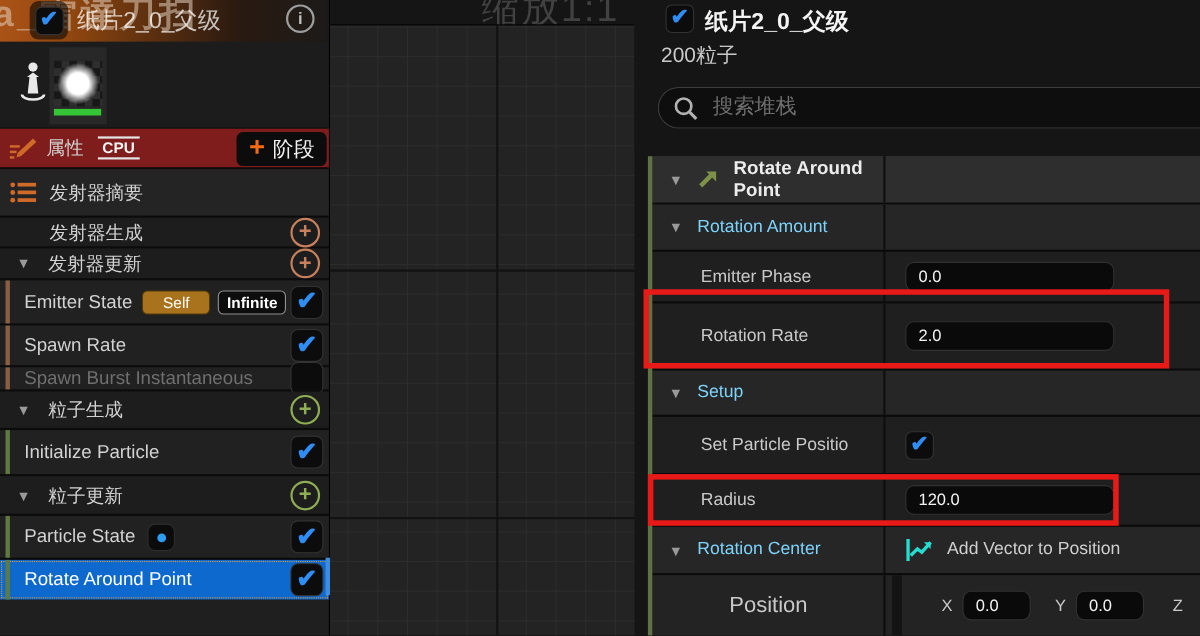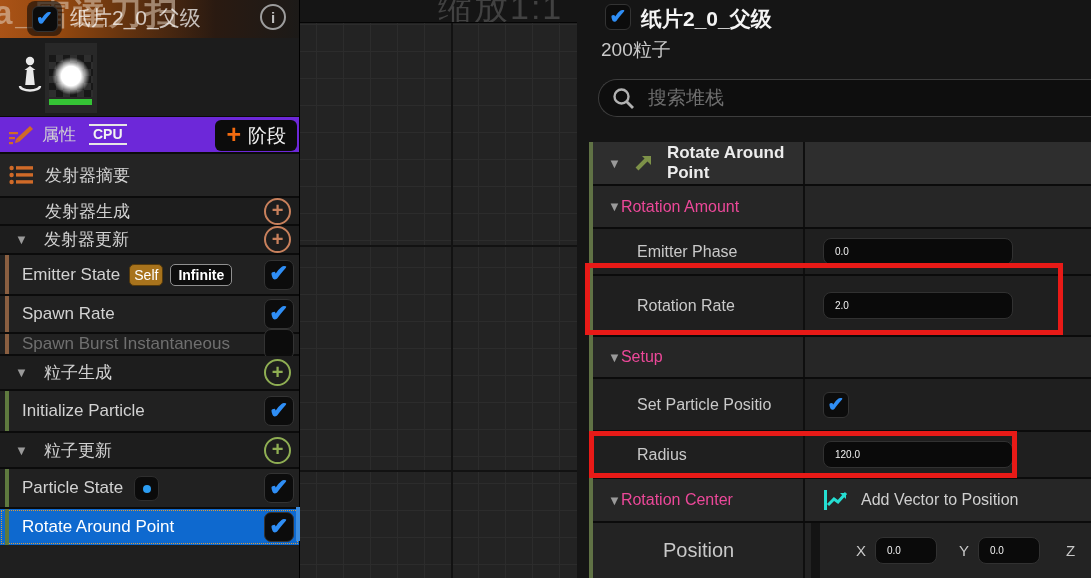--- a/index.html
+++ b/index.html
@@ -44,21 +44,21 @@
   .thumb-img{position:absolute;left:4px;top:12px;width:44px;height:42px;
     background:
       radial-gradient(circle at 50% 50%, #ffffff 0 32%, rgba(255,255,255,0) 62%),
       repeating-conic-gradient(#2e2e2e 0% 25%, #181818 0% 50%);
     background-size:100% 100%,14px 14px;}
   .thumb-green{position:absolute;left:4px;top:56px;width:43px;height:6px;background:#35c435;}
 
   .lrow{position:relative;display:flex;align-items:center;border-bottom:2px solid #0b0b0b;
     background:#212121;}
   .lrow .txt{font-size:17px;color:#d2d2d2;}
-  .prow{height:37px;background:#6d28d9;}
+  .prow{height:37px;background:#7f1d1d;}
   .cpu{margin-left:13px;padding:0 4px;font-size:14px;font-weight:bold;color:#f3f3f3;
     border-top:2px solid #e6e6e6;border-bottom:2px solid #e6e6e6;line-height:17px;}
   .stage-btn{position:absolute;right:2px;top:3px;height:31px;background:#0c0c0c;border-radius:6px;
     display:flex;align-items:center;gap:7px;padding:0 11px;}
   .stage-plus{color:#f36b10;font-size:25px;font-weight:bold;line-height:1;margin-top:-3px;}
   .stage-txt{color:#f2f2f2;font-size:19px;}
 
   .sumrow{height:44px;background:#242424;}
   .grow{padding-left:45px;}
   .tri{color:#9a9a9a;font-size:13px;margin:0 0 0 15px;}
@@ -67,21 +67,21 @@
     border:2px solid;display:flex;align-items:center;justify-content:center;
     font-size:20px;font-weight:bold;line-height:1;padding-bottom:2px;}
   .salmon{color:#c8805c;border-color:#c8805c;}
   .greenc{color:#8fae53;border-color:#8fae53;}
 
   .mrow{padding-left:22px;}
   .accent{position:absolute;left:5px;top:0px;bottom:0px;width:4px;}
   .accent-brown{background:#8a5f41;}
   .accent-green{background:#5f7a3f;}
   .badge-self{margin-left:9px;background:#a8731c;border:1px solid #553a0c;color:#fff;
-    font-size:14px;padding:2px 4px;border-radius:5px;}
+    font-size:14px;padding:2px 18px;border-radius:5px;}
   .badge-inf{margin-left:7px;background:#0d0d0d;border:1px solid #909090;color:#fff;
     font-size:14px;padding:2px 7px;border-radius:5px;font-weight:bold;}
   .ps-badge{position:relative;width:25px;height:25px;margin-left:11px;background:#0b0b0b;
     border:1px solid #2e2e2e;border-radius:7px;}
   .ps-dot{position:absolute;left:8px;top:8px;width:8px;height:8px;border-radius:50%;background:#2c9df2;}
 
   .cb{width:30px;height:30px;background:#0c0c0c;border:1px solid #333;border-radius:7px;
     display:flex;align-items:center;justify-content:center;flex:none;}
   .cb-sm{width:26px;height:26px;border-radius:6px;}
   .cb-right{position:absolute;right:5px;}
@@ -106,26 +106,26 @@
   .search input::placeholder{color:#6e6e6e;}
 
   .stack{position:absolute;left:16px;top:142px;right:0;bottom:0;background:#1f1f1f;}
   .srow{display:flex;border-bottom:2px solid #0b0b0b;}
   .lcol{width:212px;border-right:2px solid #0f0f0f;display:flex;align-items:center;position:relative;flex:none;}
   .vcol{flex:1;display:flex;align-items:center;padding-left:18px;}
   .modhdr{height:44px;background:#2e2e2e;}
   .modhdr .lcol,.modhdr .vcol{background:#2e2e2e;}
   .modhdr .title{margin-left:13px;font-size:17px;font-weight:bold;color:#ececec;}
   .subhdr{height:43px;background:#262626;}
-  .subhdr .txt2{font-size:16px;color:#ec4899;}
+  .subhdr .txt2{margin-left:13px;font-size:16px;color:#7dd3fc;}
   .vrow{background:#1f1f1f;}
   .vrow .lbl{margin-left:44px;font-size:16px;color:#c9c9c9;}
   .h47{height:47px}.h61{height:61px}.h42{height:42px}.h53{height:53px}.h44b{height:44px}.h55{height:55px}
   .num{width:190px;height:27px;background:#0a0a0a;border:1px solid #313131;border-radius:8px;
-    color:#f2f2f2;font-size:10px;padding:0 11px;font-family:"Liberation Sans",sans-serif;outline:none;}
+    color:#f2f2f2;font-size:15px;padding:0 11px;font-family:"Liberation Sans",sans-serif;outline:none;}
   .num-sm{width:62px;}
   .ax{font-size:15px;color:#c9c9c9;}
   .indent-guide{width:9px;align-self:stretch;background:#141414;margin-left:6px;margin-right:0;flex:none;}
   .bindlbl{margin-left:12px;font-size:16px;color:#cfcfcf;white-space:nowrap;}
   .poslbl{margin-left:70px;font-size:20px;color:#c9c9c9;}
 
   .red-rect{position:absolute;border:5px solid #e81a17;z-index:6;}
   .red1{left:585px;top:263px;width:478px;height:72px;}
   .red2{left:589px;top:431px;width:428px;height:47px;}
 

